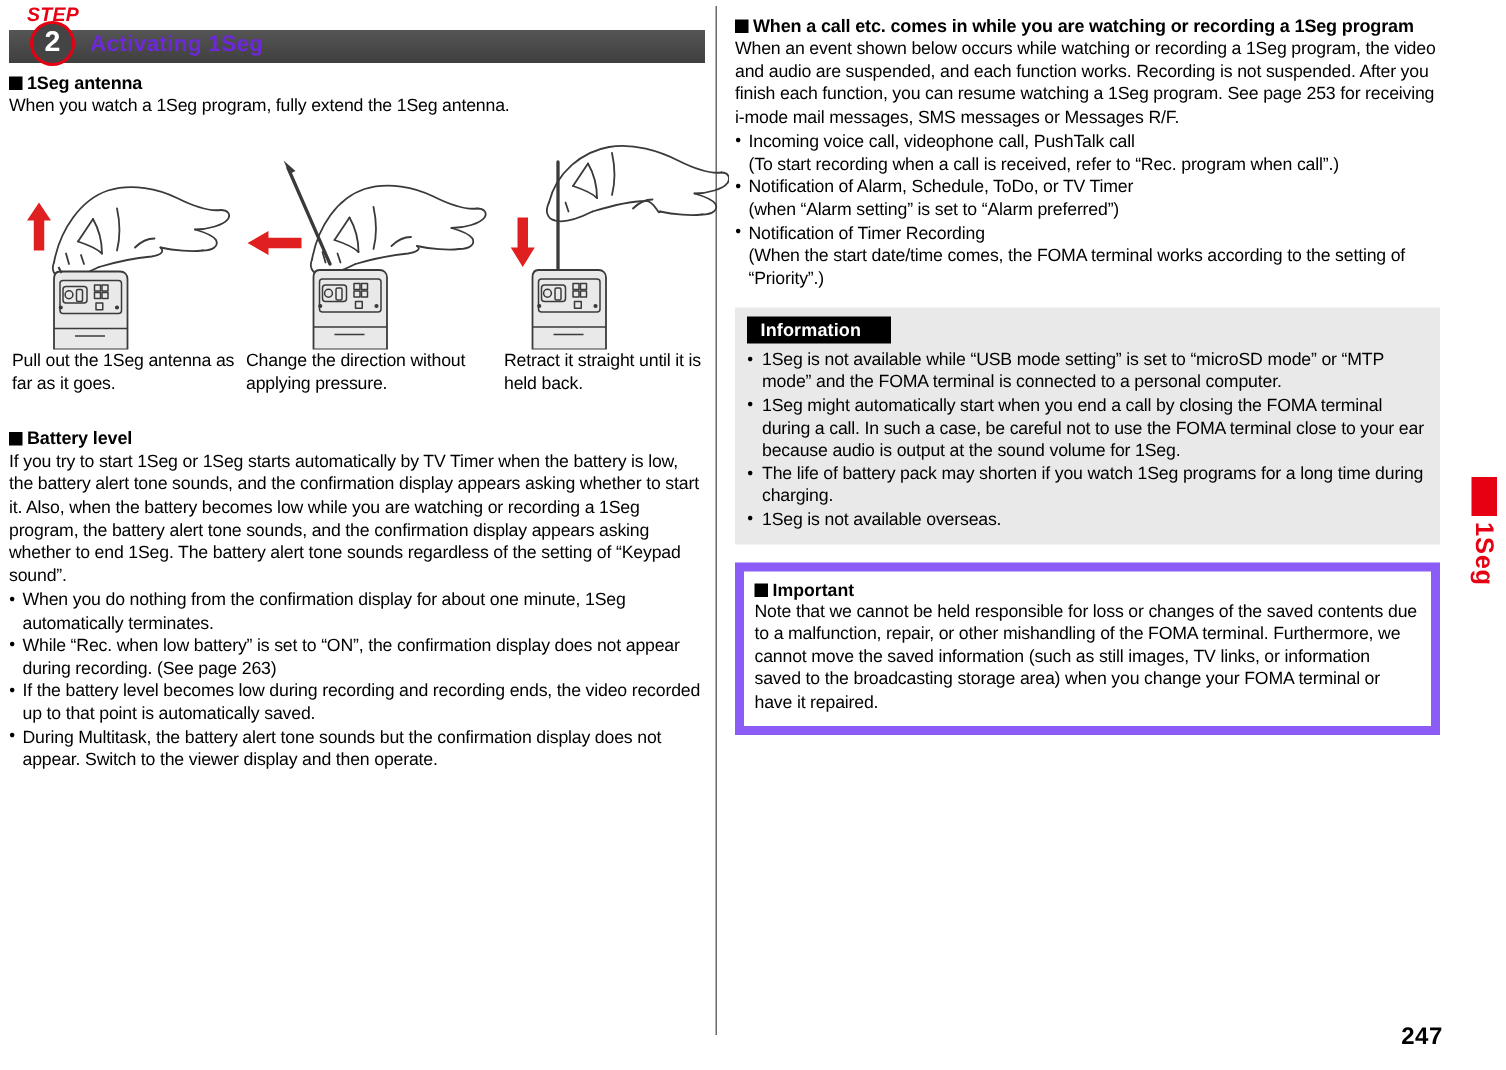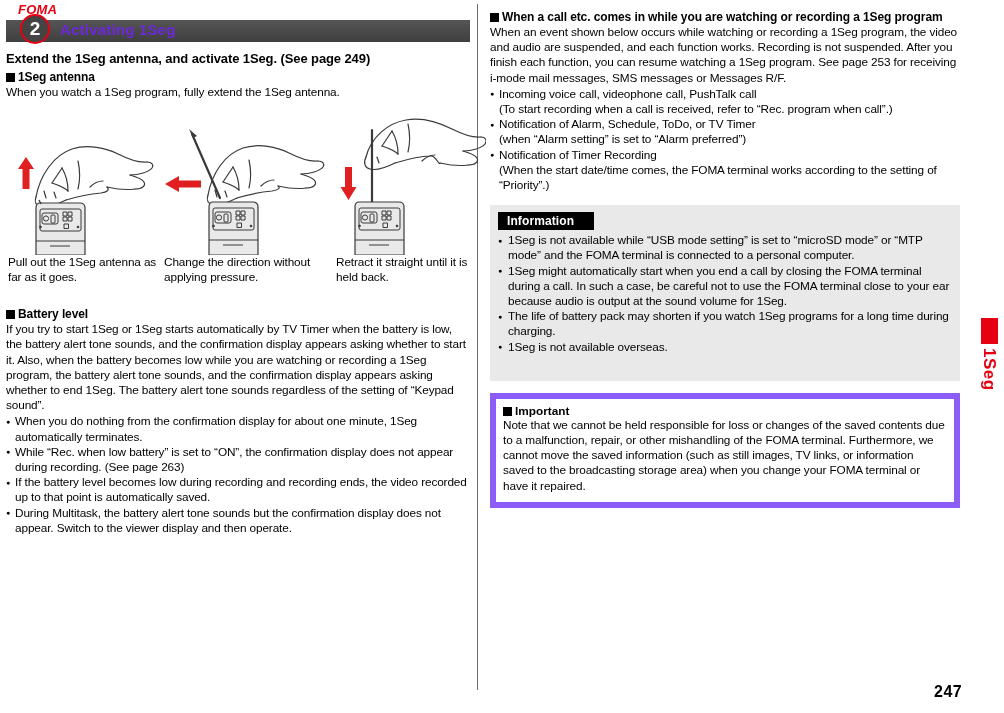--- a/index.html
+++ b/index.html
@@ -168,21 +168,21 @@
   
   .col-right {
     position: absolute;
     left: 490px; top: 6px;
     width: 470px;
   }
 
   
   .info-box {
     background: #e9e9e9;
-    padding: 6px 8px 26px 8px;
+    padding: 6px 8px 9px 8px;
     margin-top: 12px;
   }
   .info-label {
     display: inline-block;
     background: #000000;
     color: #ffffff;
     font-size: 12px;
     font-weight: bold;
     padding: 2px 20px 2px 9px;
     margin-bottom: 3px;
@@ -244,28 +244,27 @@
 <body>
 
 <div id="page">
 
   <div class="col-divider"></div>
 
   <div class="col-left">
 
     <div class="step-header">
       <div class="header-bar"></div>
-      <div class="step-word">FOMA</div>
+      <div class="step-word">STEP</div>
       <div class="step-circle">
         <span>2</span>
       </div>
       <div class="header-title">Activating 1Seg</div>
     </div>
 
-    <div class="lead-heading">Extend the 1Seg antenna, and activate 1Seg. (See page 249)</div>
 
     <div class="sq-heading">1Seg antenna</div>
     <p class="body-text">When you watch a 1Seg program, fully extend the 1Seg antenna.</p>
 
     <div class="illus-row">
 
       <div class="illus illus-1">
         <svg viewBox="0 0 160 150" width="160" height="150">
           <g fill="none" stroke="#3a3a3a" stroke-width="1.2" stroke-linejoin="round" stroke-linecap="round">
 

